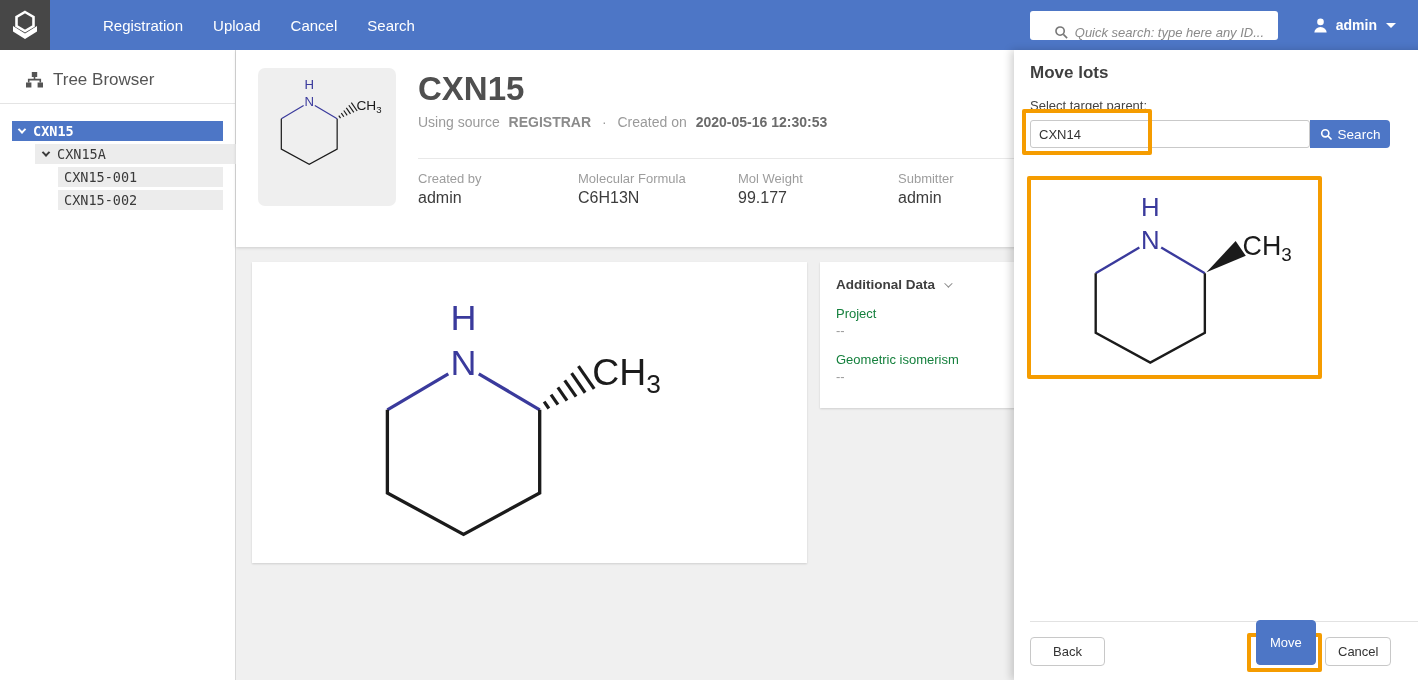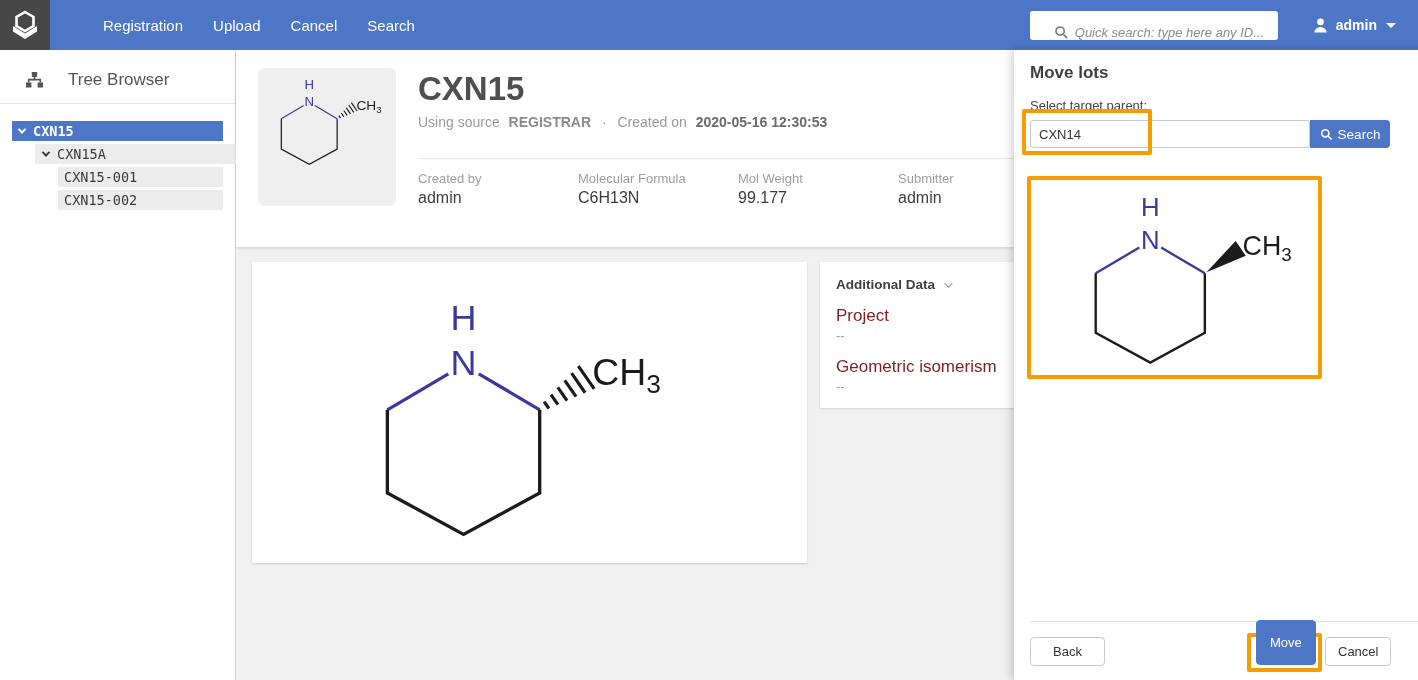--- a/index.html
+++ b/index.html
@@ -23,21 +23,21 @@
   .quick-search input::placeholder { color:#8a8a8a; font-style:italic; }
   .user-menu { display:flex; align-items:center; gap:7px; margin-right:22px;
     color:#fff; cursor:pointer; }
   .user-name { font-size:14px; font-weight:bold; }
   .caret-down { width:0; height:0; border-left:5px solid transparent;
     border-right:5px solid transparent; border-top:5px solid #fff; margin-left:2px; }
 
   
   .sidebar { position:absolute; left:0; top:50px; width:236px; height:630px;
     background:#fff; border-right:1px solid #d8d8d8; z-index:10; }
-  .tree-header { display:flex; align-items:center; gap:24px; padding:20px 0 13px 25px;
+  .tree-header { display:flex; align-items:center; gap:9px; padding:20px 0 13px 25px;
     color:#555; font-size:17px; }
   .sidebar-divider { height:1px; background:#e4e4e4; width:100%; }
   .tree { margin-top:17px; font-family:"DejaVu Sans Mono", monospace; font-size:13.5px; }
   .tree-row { height:20px; display:flex; align-items:center; margin-bottom:3px;
     cursor:pointer; }
   .tree-row .chev { width:6px; height:6px; border-right:2px solid currentColor;
     border-bottom:2px solid currentColor; transform:rotate(45deg) translate(-1px,-1px);
     display:inline-block; flex:0 0 auto; }
   .row-root { margin-left:12px; width:211px; background:#4d76c6; color:#fff;
     font-weight:bold; padding-left:7px; }
@@ -70,21 +70,21 @@
 
   .structure-card { position:absolute; left:252px; top:262px; width:555px; height:301px;
     background:#fff; box-shadow:0 1px 2px rgba(0,0,0,0.14); z-index:11; }
   .additional-card { position:absolute; left:820px; top:262px; width:200px; height:146px;
     background:#fff; box-shadow:0 1px 2px rgba(0,0,0,0.14); z-index:11; padding:15px 0 0 16px; }
   .ad-title { display:flex; align-items:center; gap:9px; font-size:13.5px;
     font-weight:bold; color:#3f3f3f; cursor:pointer; }
   .ad-title .chev { width:6px; height:6px; border-right:1.7px solid #8a8a8a;
     border-bottom:1.7px solid #8a8a8a; transform:rotate(45deg) translateY(-2px); }
   .ad-item { margin-top:14px; }
-  .ad-label { font-size:17px; color:#7f1d1d; }
+  .ad-label { font-size:13px; color:#15803d; }
   .ad-value { font-size:13px; color:#9a9a9a; margin-top:2px; }
 
   
   .dialog { position:absolute; left:1014px; top:50px; width:461px; height:630px;
     background:#fff; box-shadow:-3px 0 8px rgba(0,0,0,0.18); z-index:50; }
   .dialog-scrollstrip { position:absolute; right:0; top:0; width:14px; height:630px;
     background:#f1f1f1; border-left:1px solid #ddd; }
   .dialog-title { position:absolute; left:16px; top:13px; font-size:17px;
     font-weight:bold; color:#3f3f3f; }
   .dialog-close { position:absolute; right:26px; top:12px; font-size:17px;

